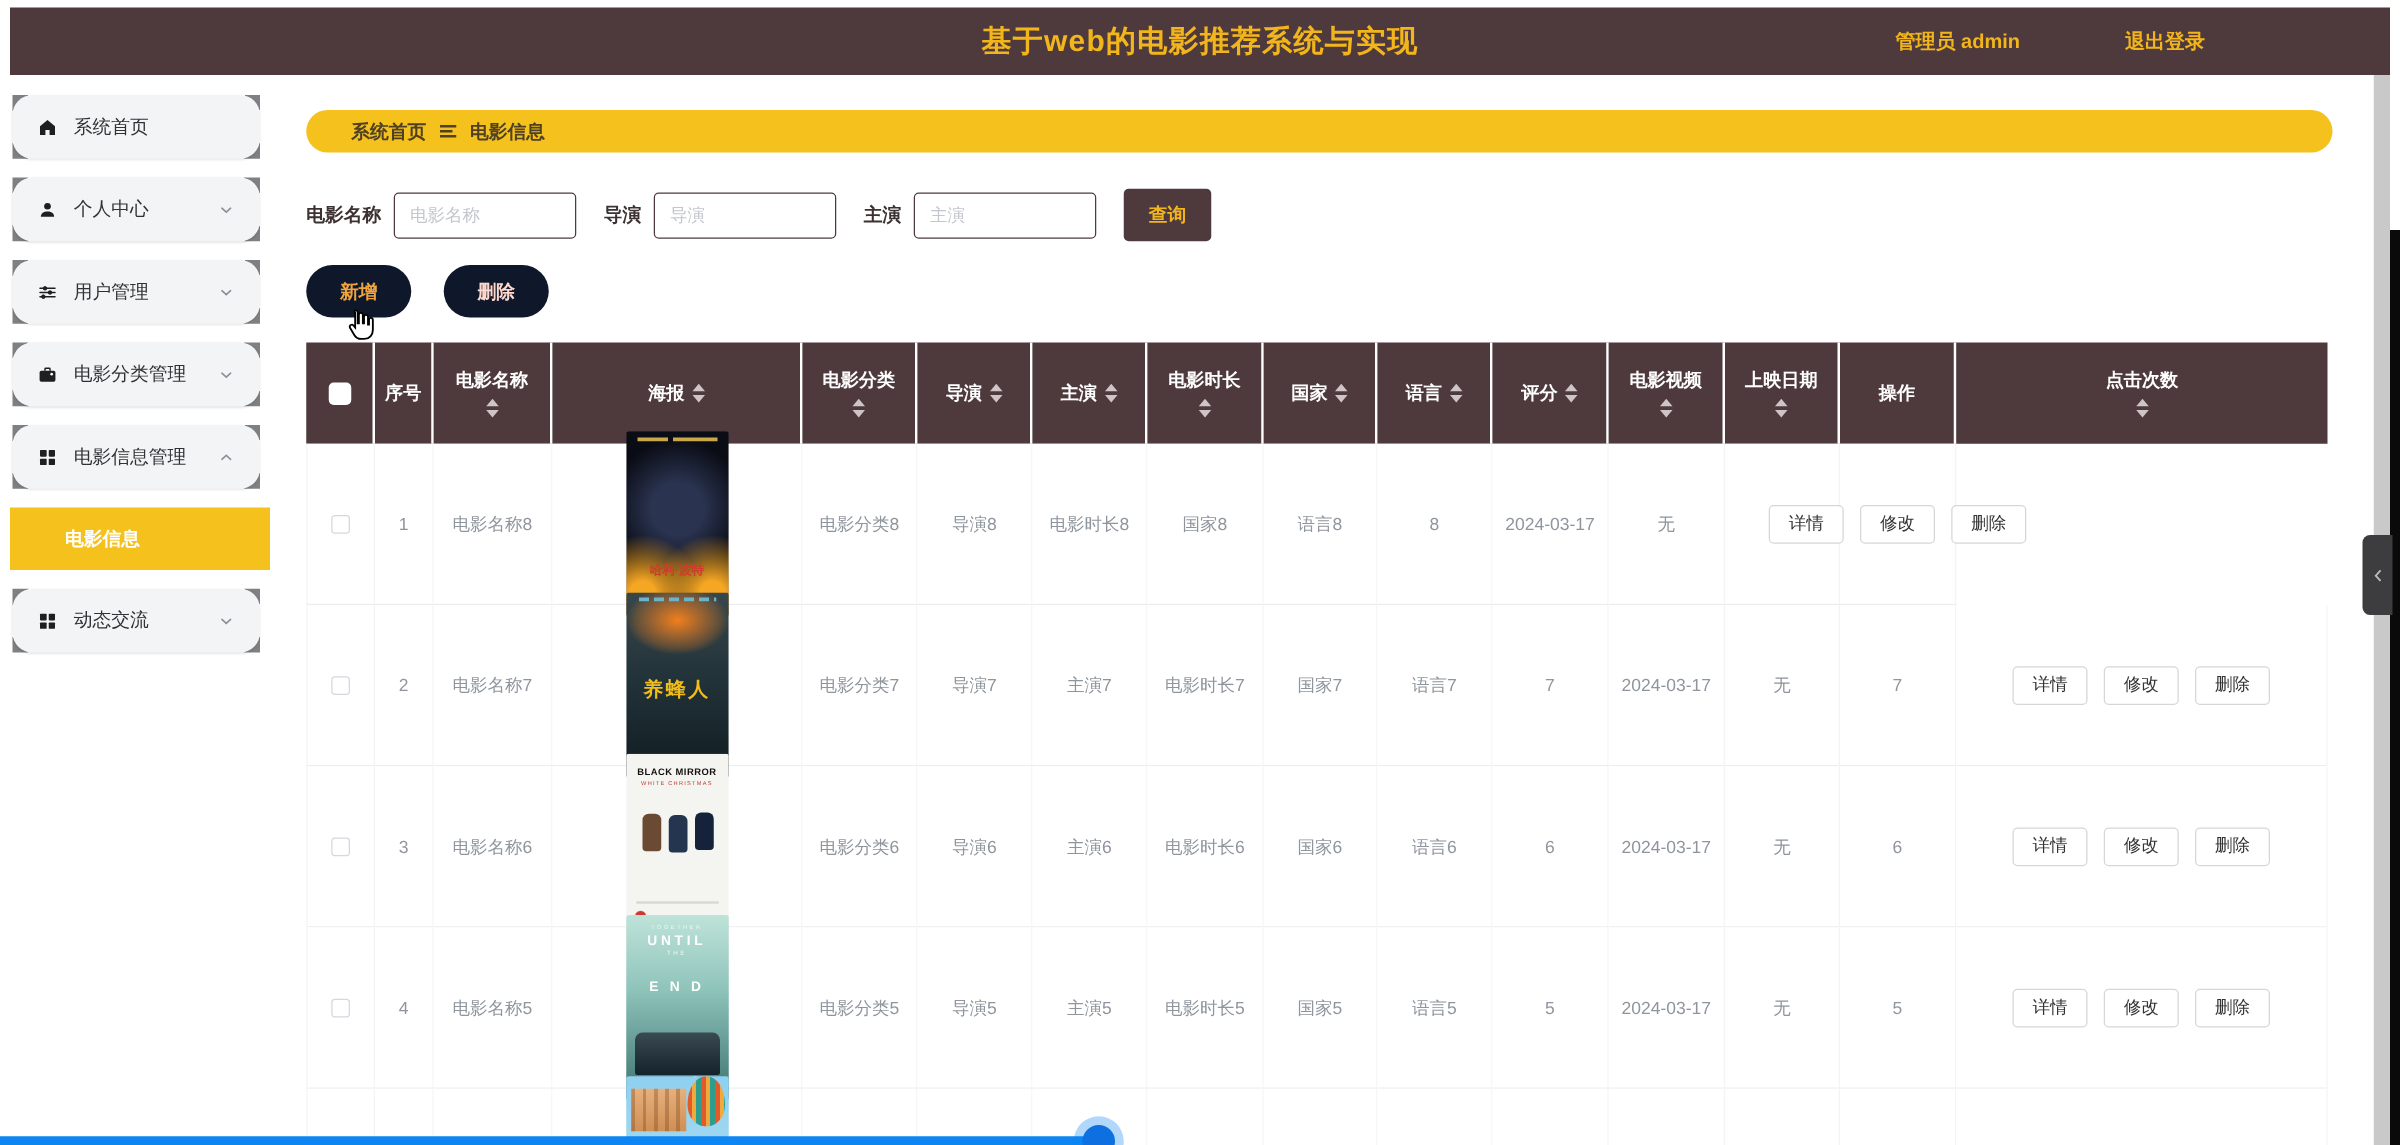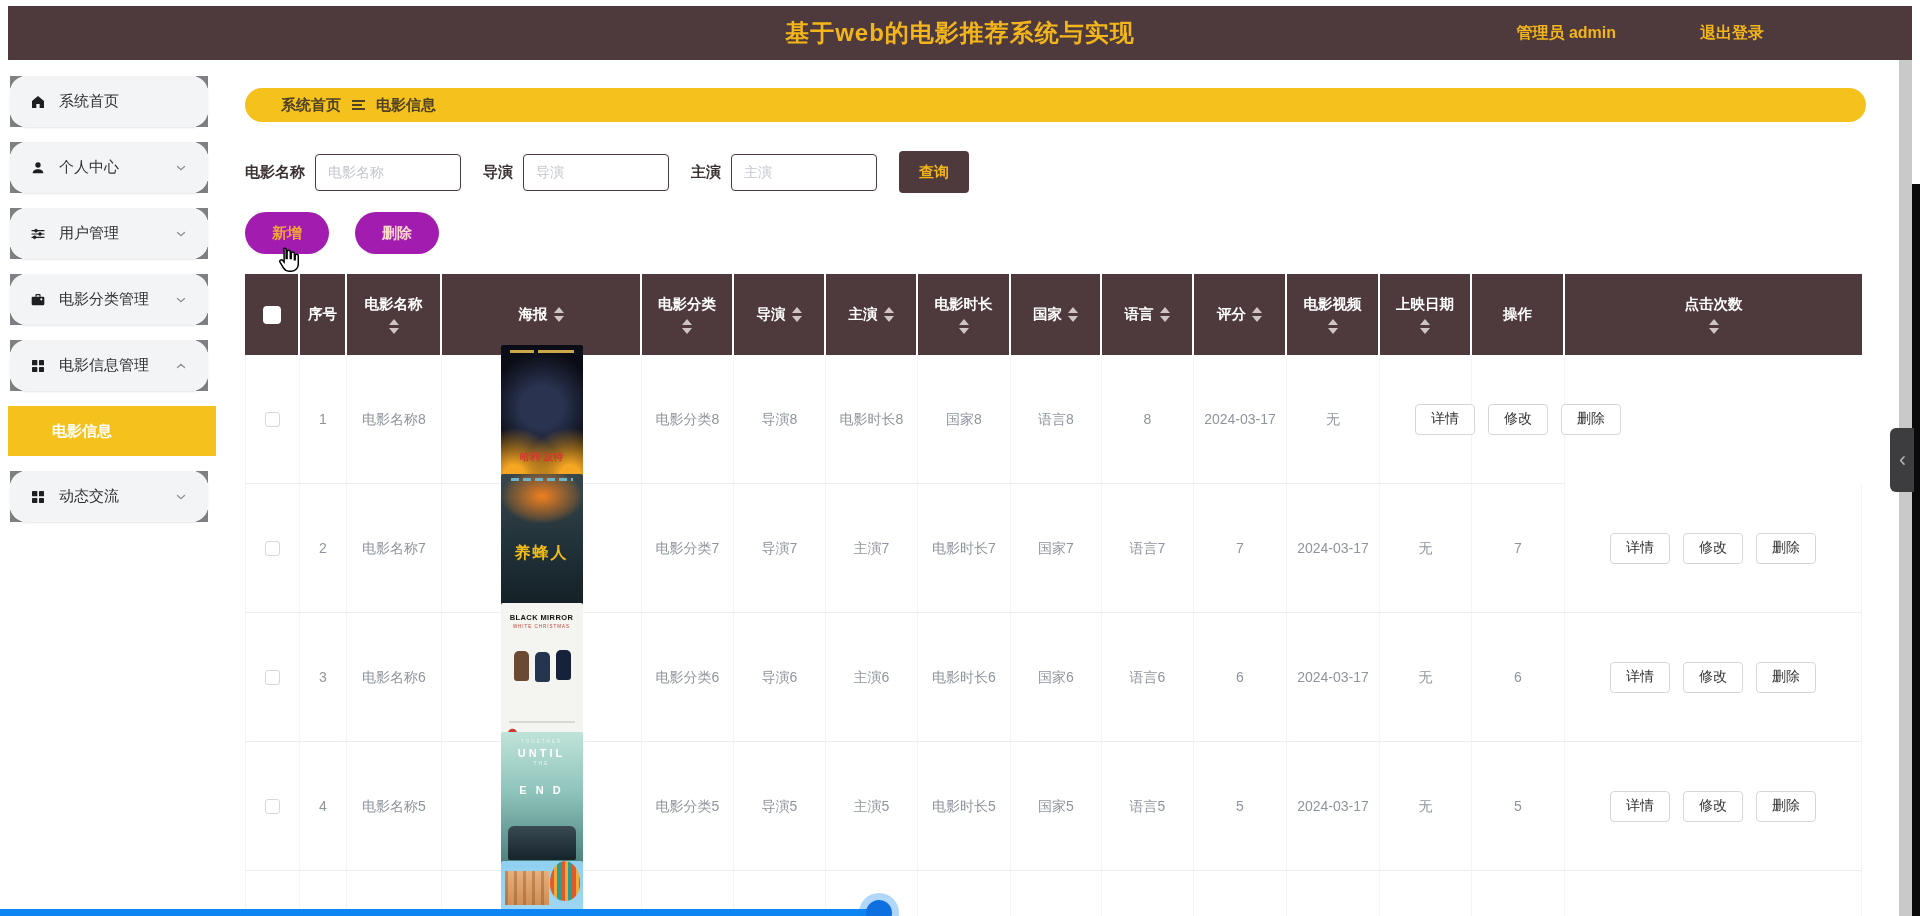--- a/index.html
+++ b/index.html
@@ -47,21 +47,21 @@
   .search-group { display:flex; align-items:center; margin-right:22px; }
   .search-label { font-size:15px; font-weight:bold; color:#3c3133; margin-right:10px; white-space:nowrap; }
   .search-input { width:146px; height:37px; border:1px solid #4e3a3c; border-radius:4px;
     padding:0 12px; font-size:14px; color:#333; outline:none; font-family:inherit; }
   .search-input::placeholder { color:#c3c6cc; }
   .btn-query { width:70px; height:42px; background:#4e3a3c; color:#f2b51b; border:none;
     border-radius:4px; font-size:15px; font-weight:bold; cursor:pointer; font-family:inherit; }
 
   
   .toolbar { position:absolute; left:245px; top:212px; display:flex; gap:26px; }
-  .btn-pill { height:42px; padding:0 27px; border-radius:21px; background:#a21caf; border:none;
+  .btn-pill { height:42px; padding:0 27px; border-radius:21px; background:#0f172a; border:none;
     font-size:15px; font-weight:bold; cursor:pointer; font-family:inherit; }
   .btn-add { color:#f0a43c; }
   .btn-del { color:#ffd9ce; }
 
   
   .table { position:absolute; left:245px; top:274px; width:1617px;
     --cols:55px 47px 95px 200px 92px 92px 92px 93px 91px 92px 93px 93px 92px 93px 297px; }
   .t-head { display:grid; grid-template-columns:var(--cols); }
   .th { height:81px; background:#4e3a3c; border-right:2px solid #fff; color:#fff;
     font-size:14.5px; font-weight:bold; display:flex; align-items:center; justify-content:center;

